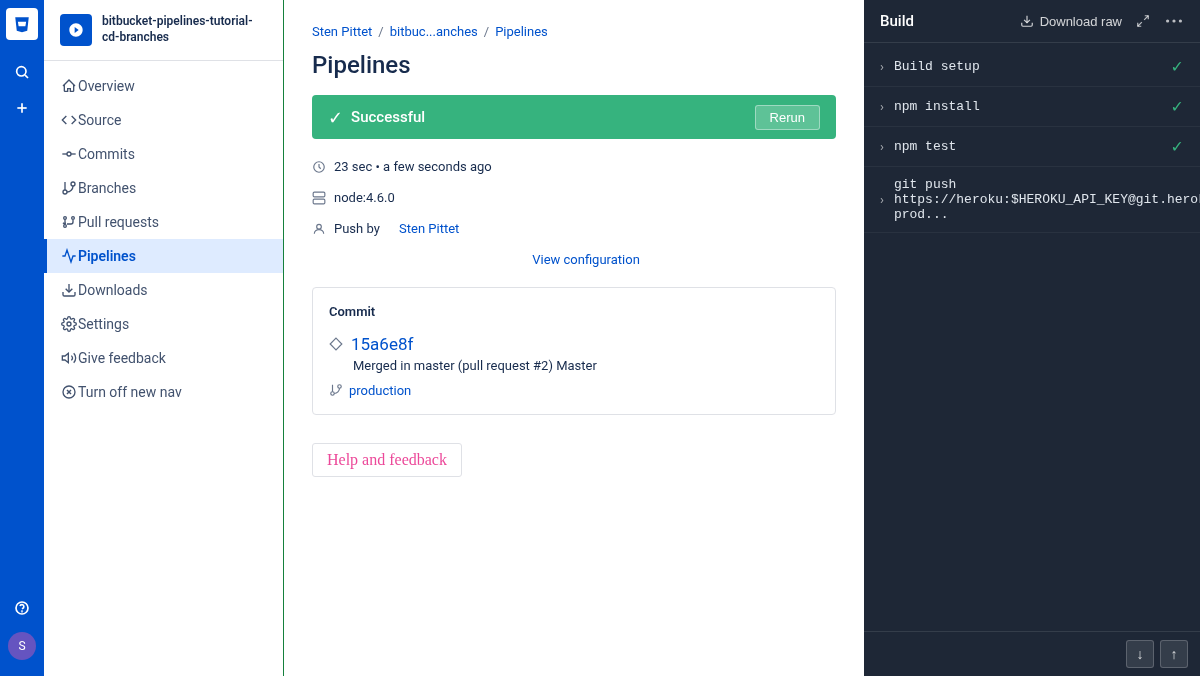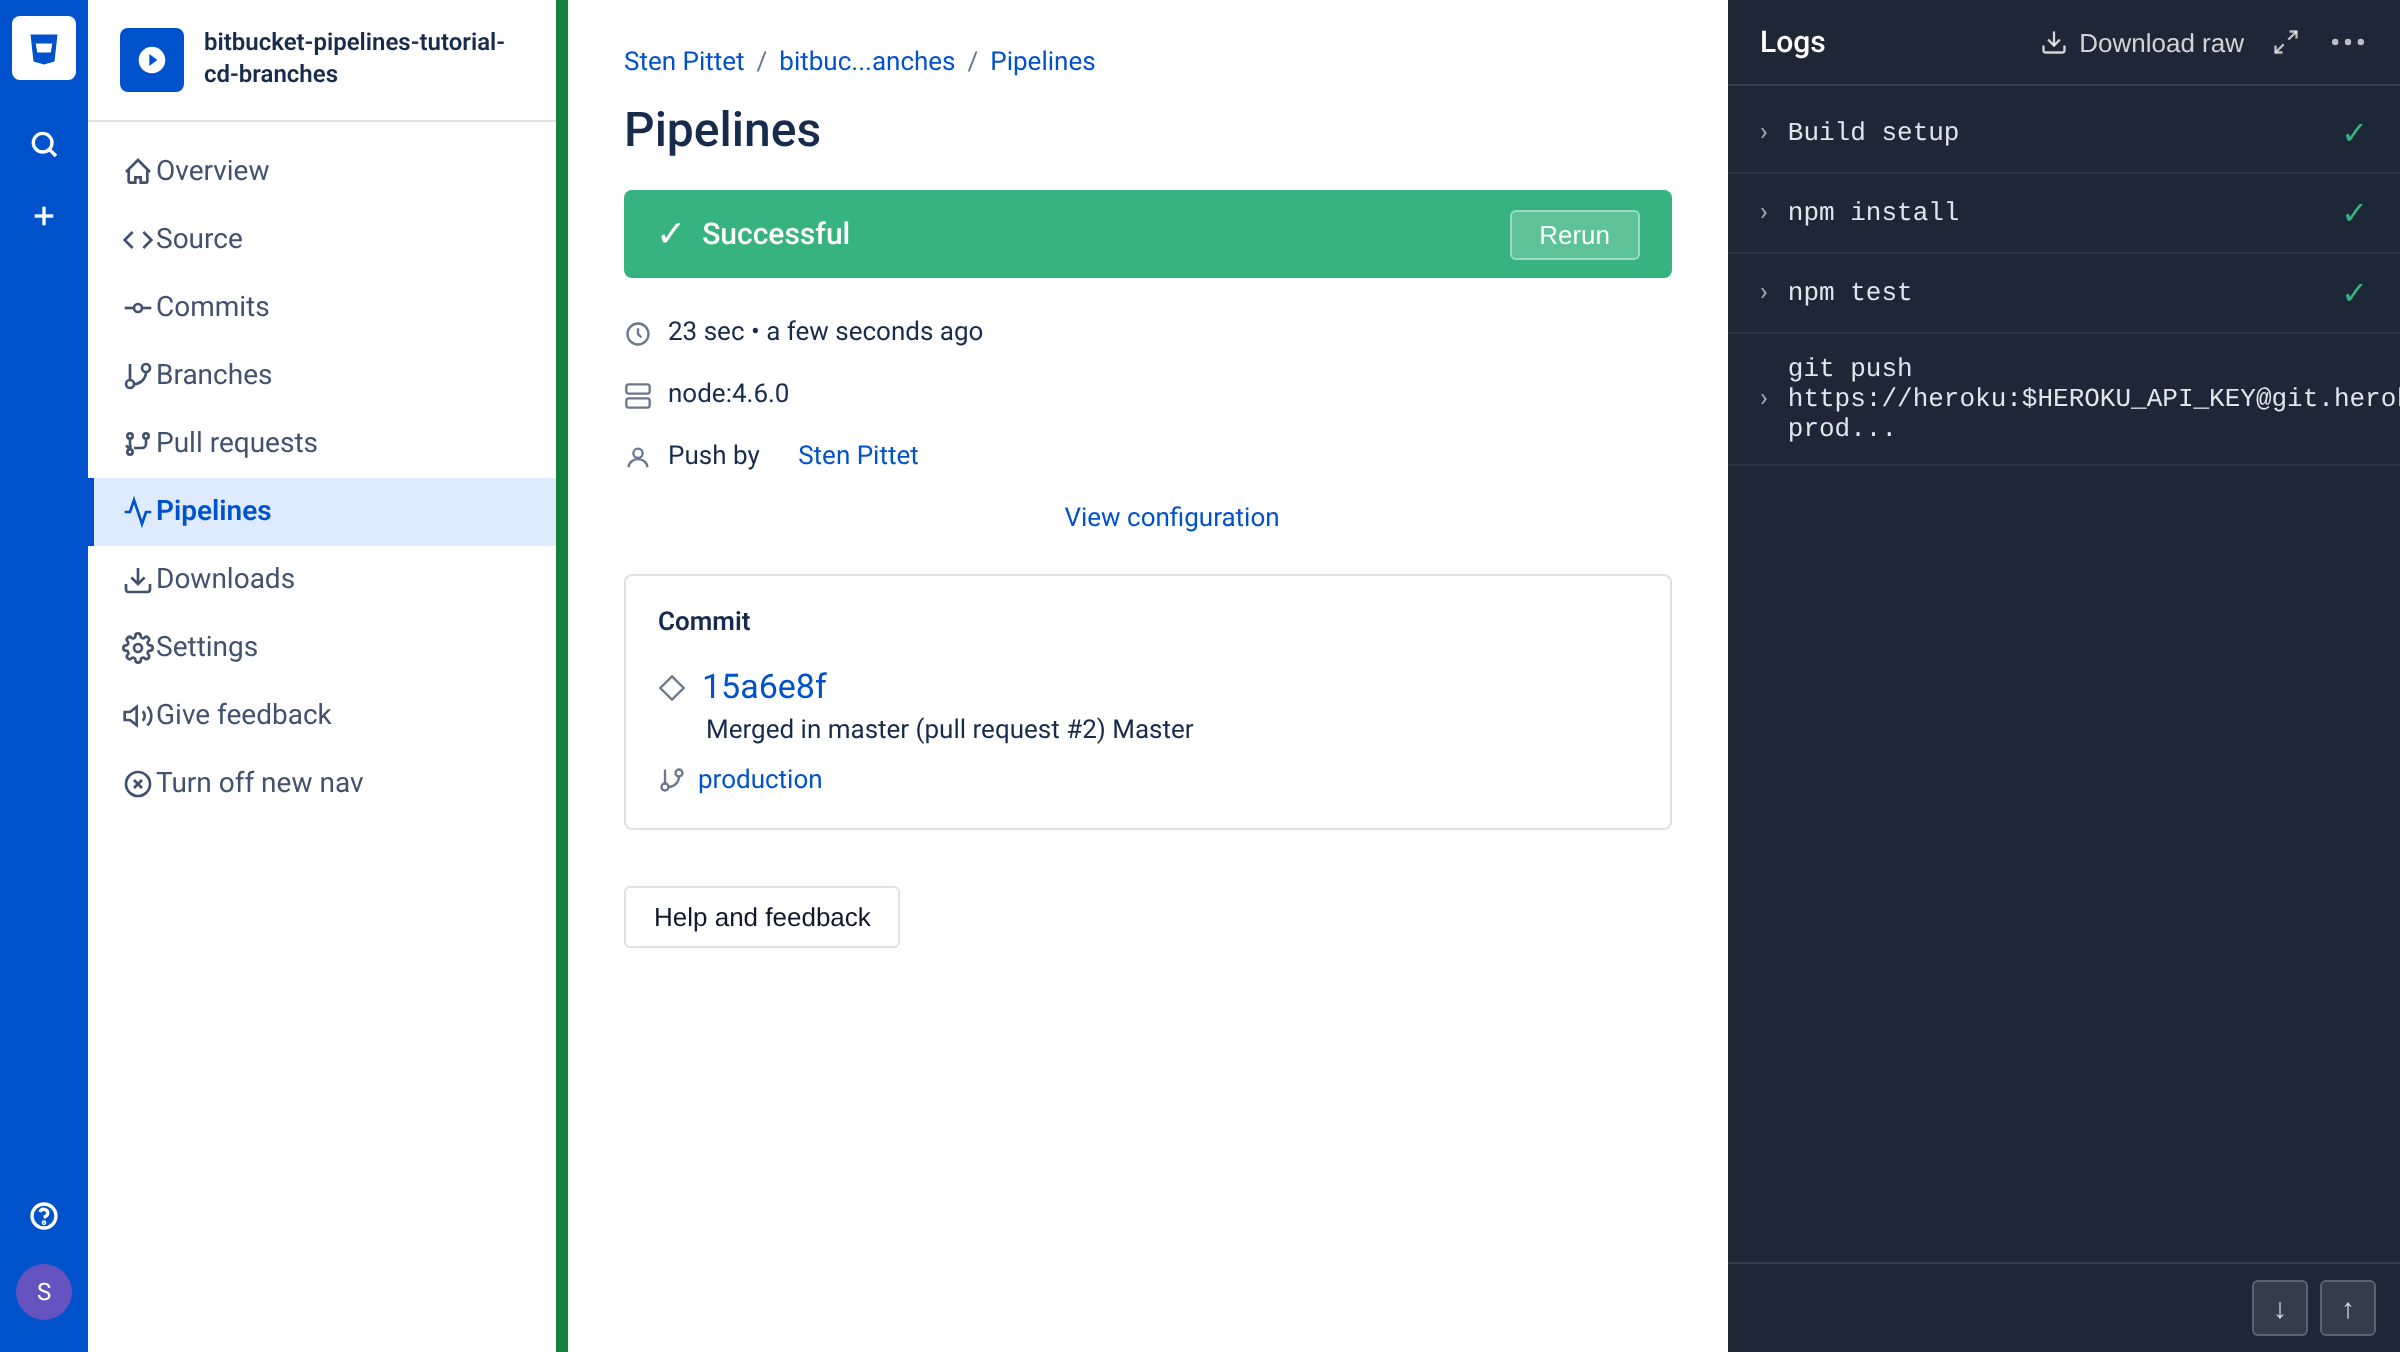--- a/index.html
+++ b/index.html
@@ -30,21 +30,21 @@
       background: white;
       border-radius: 4px;
       display: flex; align-items: center; justify-content: center;
       margin-bottom: 12px;
     }
 
     
     .sidebar {
       width: 240px;
       background: #fff;
-      border-right: 6px solid #15803d;
+      border-right: 1px solid #15803d;
       display: flex;
       flex-direction: column;
       flex-shrink: 0;
       overflow-y: auto;
     }
     .sidebar-repo {
       display: flex; align-items: center; gap: 10px;
       padding: 14px 16px;
       border-bottom: 1px solid #dfe1e6;
     }
@@ -171,24 +171,25 @@
     .commit-msg { color: #172B4D; margin-top: 4px; font-size: 13px; padding-left: 24px; }
     .branch-row { display: flex; gap: 6px; margin-top: 10px; font-size: 13px; }
     .branch-link { color: #0052CC; text-decoration: none; }
 
     
     .help-feedback-btn {
       border: 1px solid #dfe1e6;
       background: white;
       padding: 7px 14px;
       border-radius: 3px;
-      font-size: 13px;
-      color: #0f172a;
+      font-size: 16px;
+      color: #ec4899;
       cursor: pointer;
       margin-top: 8px;
+      font-family: Liberation Serif, serif;
     }
 
     
     .right-panel {
       flex: 1;
       background: #1e2736;
       display: flex;
       flex-direction: column;
       overflow: hidden;
     }
@@ -502,21 +503,21 @@
           <a href="#" class="branch-link">production</a>
         </div>
       </div>
 
       
       <button class="help-feedback-btn">Help and feedback</button>
     </div>
 
     <div class="right-panel">
       <div class="logs-header">
-        <span class="logs-title">Logs</span>
+        <span class="logs-title">Build</span>
         <div class="logs-actions">
           <button class="download-raw-btn">
             <svg width="14" height="14" viewBox="0 0 24 24" fill="none" stroke="currentColor" stroke-width="2">
               <path d="M21 15v4a2 2 0 01-2 2H5a2 2 0 01-2-2v-4"></path>
               <polyline points="7 10 12 15 17 10"></polyline>
                 <line x1="12" y1="15" x2="12" y2="3"></line>
             </svg>
             <span>Download raw</span>
           </button>
           <button class="log-action-icon">

